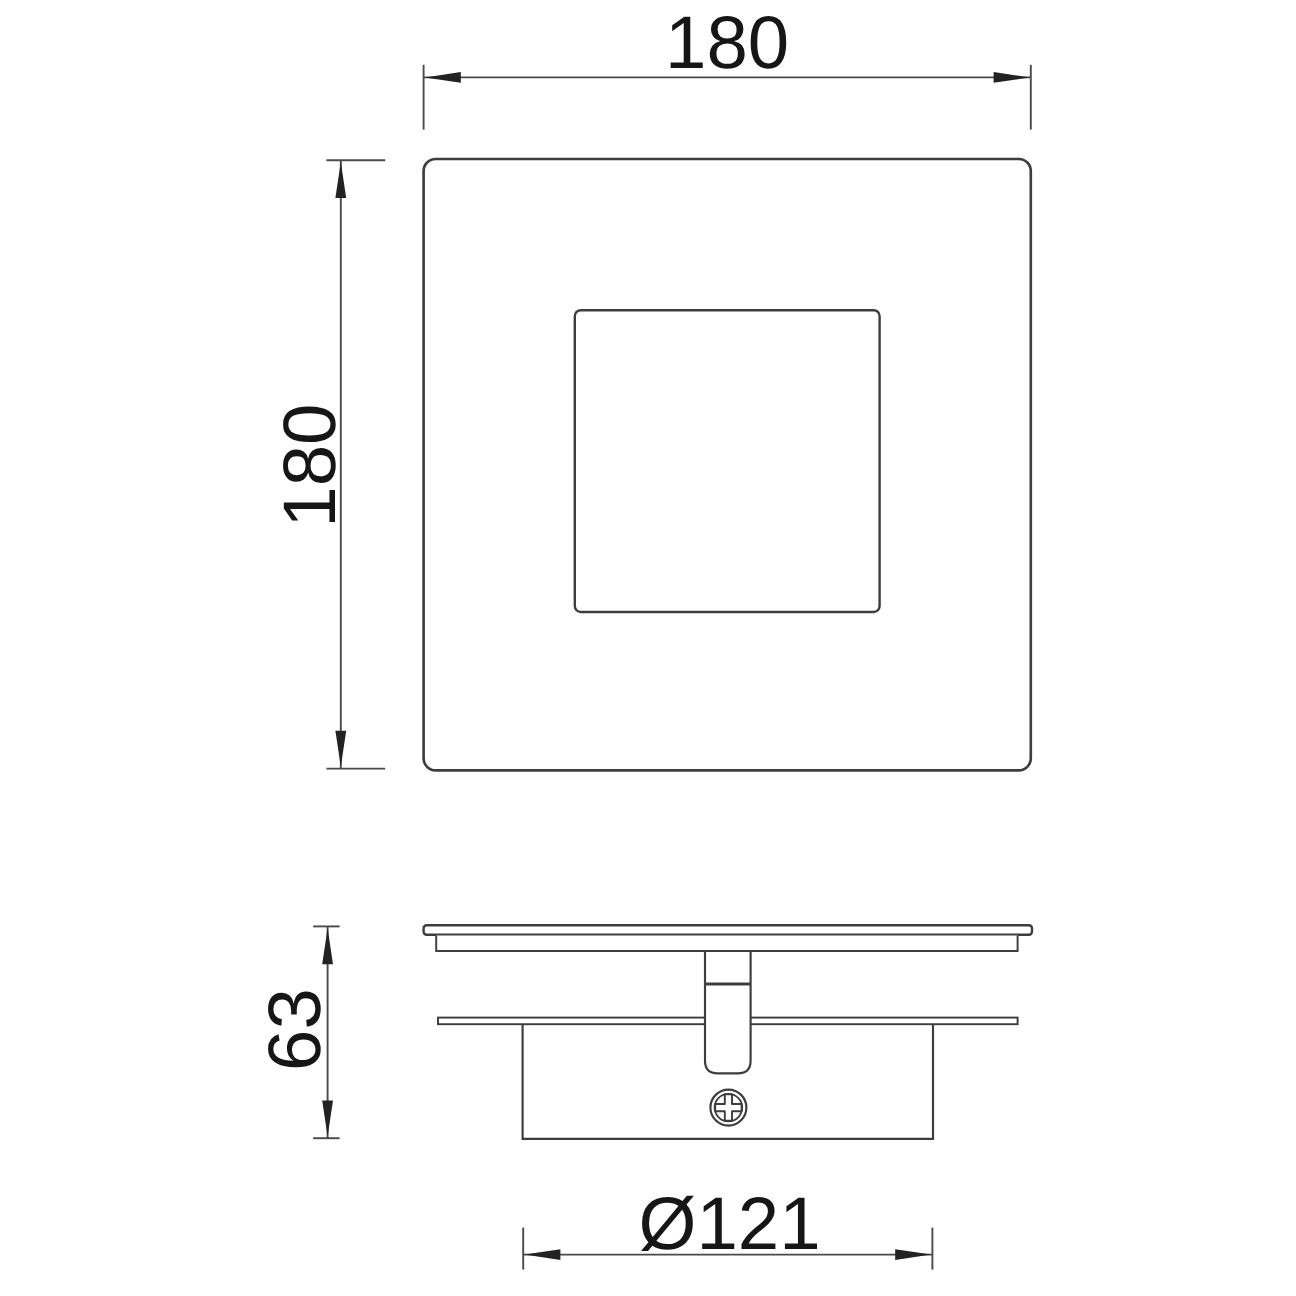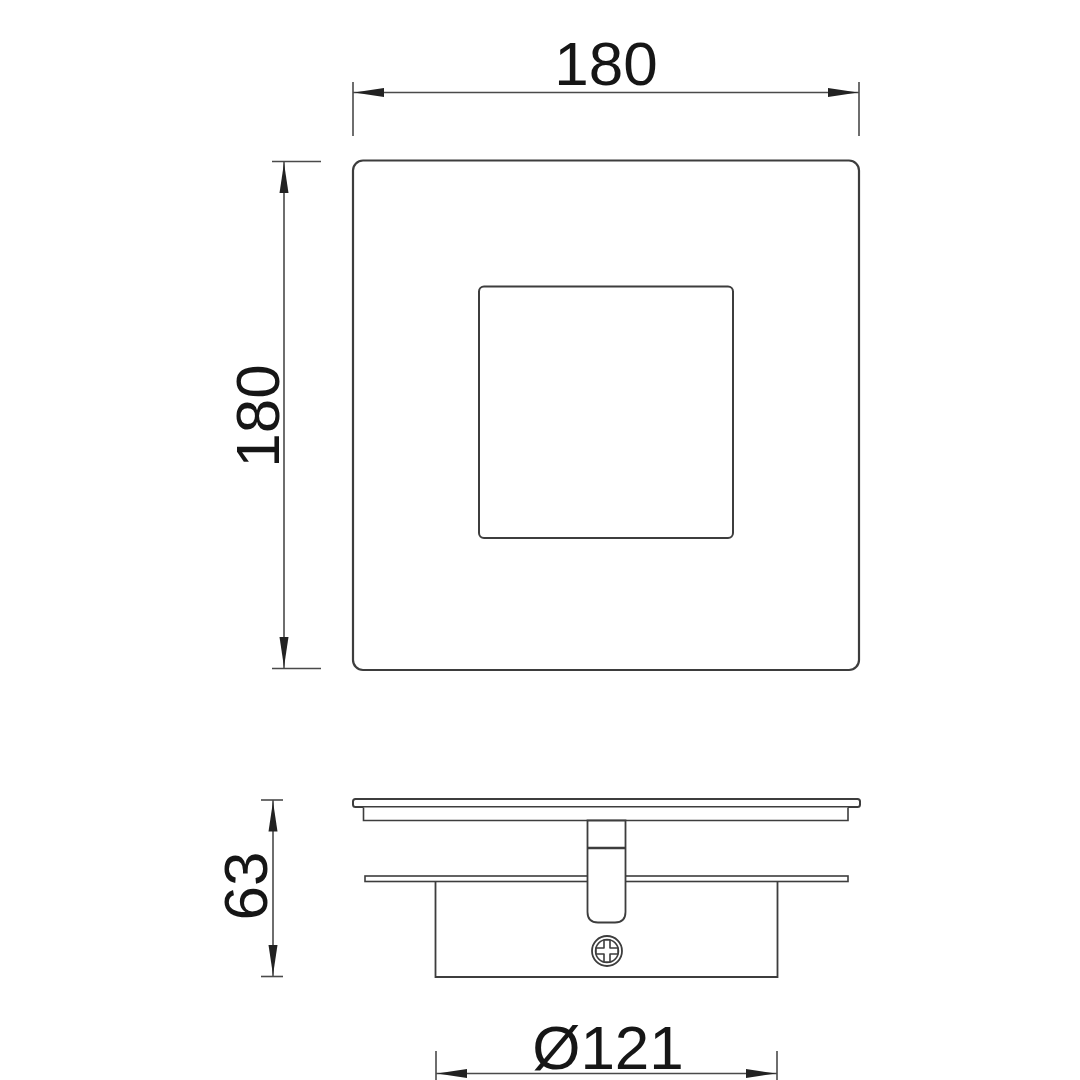--- a/index.html
+++ b/index.html
@@ -7,21 +7,20 @@
     padding: 0;
     background: #ffffff;
     width: 1080px;
     height: 1080px;
     overflow: hidden;
   }
   .drawing-stage {
     width: 1080px;
     height: 860px;
     position: relative;
-    margin-top: 28px;
   }
   svg {
     display: block;
     stroke: #3d3d3d; 
   }
   .dim-text {
     font-family: "Liberation Sans", sans-serif;
     font-size: 62px;
     font-weight: 400;
     fill: #161616;

